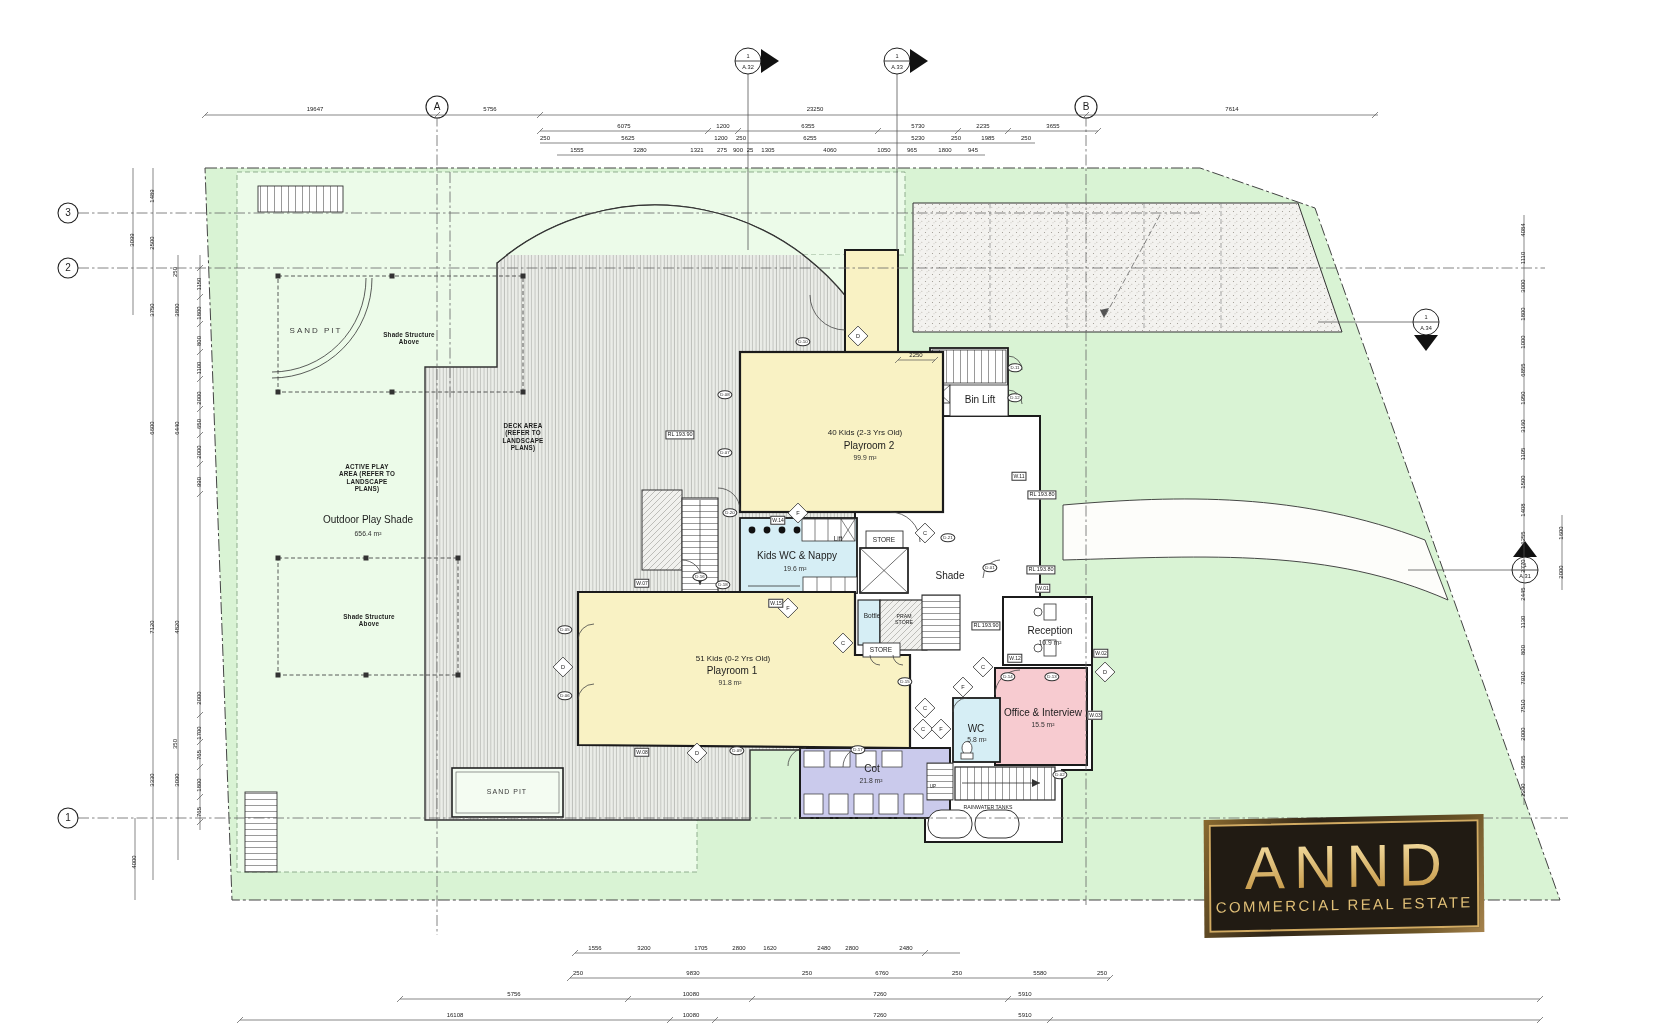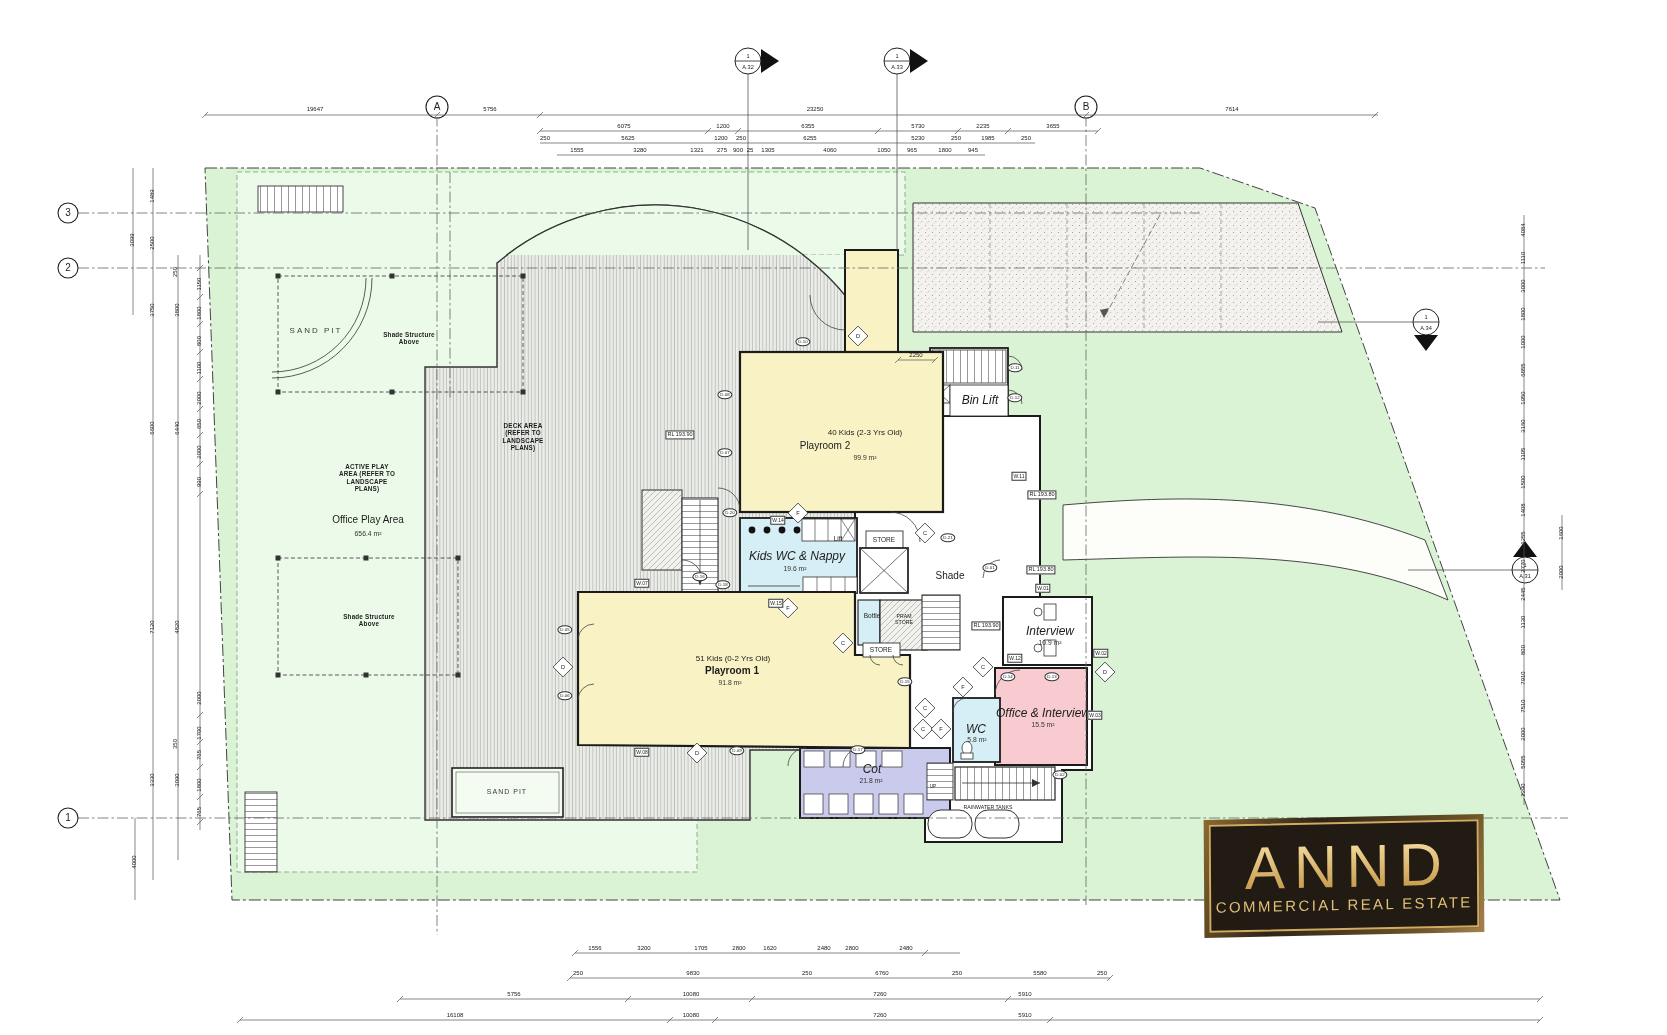--- a/index.html
+++ b/index.html
@@ -3,21 +3,21 @@
 <meta charset="utf-8">
 <style>
   html,body{margin:0;padding:0;background:#fff;}
   .canvas{position:relative;width:1667px;height:1035px;background:#fff;overflow:hidden;
           font-family:"Liberation Sans",sans-serif;color:#1d1d1d;}
   .canvas svg{position:absolute;left:0;top:0;}
   #labels{position:absolute;left:0;top:0;width:100%;height:100%;}
   .lbl{position:absolute;transform:translate(-50%,-50%);white-space:pre-line;text-align:center;
        line-height:1.18;color:#1c1c1c;pointer-events:none;}
   .rt{font-size:10px;}
-  .rt2{font-size:12px;font-style:italic;}
+  .rt2{font-size:10px;}
   .rs{font-size:6.8px;color:#333;}
   .rs2{font-size:8px;}
   .cap{font-size:8px;letter-spacing:2px;color:#3a3a3a;}
   .cap6{font-size:7px;letter-spacing:1px;color:#3a3a3a;}
   .tb{font-size:6.3px;font-weight:bold;letter-spacing:.2px;}
   .tiny6{font-size:6.5px;}
   .tiny5{font-size:5.2px;}
   .tiny4{font-size:4.6px;}
   .dim{font-size:6px;color:#222;background:rgba(255,255,255,.0);}
   .dimv{font-size:6px;color:#222;transform:translate(-50%,-50%) rotate(-90deg);}
@@ -291,38 +291,38 @@
       <span class="lbl grid" style="left: 68px; top: 818px;">1</span>
       <span class="lbl sec" style="left: 748px; top: 56px;">1</span>
       <span class="lbl sec" style="left: 748px; top: 67px;">A.32</span>
       <span class="lbl sec" style="left: 897px; top: 56px;">1</span>
       <span class="lbl sec" style="left: 897px; top: 67px;">A.33</span>
       <span class="lbl sec" style="left: 1426px; top: 317px;">1</span>
       <span class="lbl sec" style="left: 1426px; top: 328px;">A.34</span>
       <span class="lbl sec" style="left: 1525px; top: 565px;">1</span>
       <span class="lbl sec" style="left: 1525px; top: 576px;">A.31</span>
       <span class="lbl rs2" style="left: 865px; top: 433px;">40 Kids (2-3 Yrs Old)</span>
-      <span class="lbl rt" style="left: 825px; top: 446px;">Playroom 2</span>
+      <span class="lbl rt" style="left: 869px; top: 446px;">Playroom 2</span>
       <span class="lbl rs" style="left: 865px; top: 458px;">99.9 m²</span>
       <span class="lbl rt2" style="left: 797px; top: 556px;">Kids WC &amp; Nappy</span>
       <span class="lbl rs" style="left: 795px; top: 569px;">19.6 m²</span>
       <span class="lbl rs2" style="left: 733px; top: 659px;">51 Kids (0-2 Yrs Old)</span>
-      <span class="lbl rt" style="left: 732px; top: 671px; font-weight: bold;">Playroom 1</span>
+      <span class="lbl rt" style="left: 732px; top: 671px;">Playroom 1</span>
       <span class="lbl rs" style="left: 730px; top: 683px;">91.8 m²</span>
       <span class="lbl rt" style="left: 950px; top: 576px;">Shade</span>
-      <span class="lbl rt2" style="left: 1050px; top: 631px;">Interview</span>
+      <span class="lbl rt2" style="left: 1050px; top: 631px;">Reception</span>
       <span class="lbl rs" style="left: 1050px; top: 643px;">10.9 m²</span>
       <span class="lbl rt2" style="left: 1043px; top: 713px;">Office &amp; Interview</span>
       <span class="lbl rs" style="left: 1043px; top: 725px;">15.5 m²</span>
       <span class="lbl rt2" style="left: 976px; top: 729px;">WC</span>
       <span class="lbl rs" style="left: 977px; top: 740px;">5.8 m²</span>
       <span class="lbl rt2" style="left: 872px; top: 769px;">Cot</span>
       <span class="lbl rs" style="left: 871px; top: 781px;">21.8 m²</span>
       <span class="lbl rt2" style="left: 980px; top: 400px;">Bin Lift</span>
-      <span class="lbl rt" style="left: 368px; top: 520px;">Office Play Area</span>
+      <span class="lbl rt" style="left: 368px; top: 520px;">Outdoor Play Shade</span>
       <span class="lbl rs" style="left: 368px; top: 534px;">656.4 m²</span>
       <span class="lbl cap" style="left: 316px; top: 331px;">SAND PIT</span>
       <span class="lbl cap6" style="left: 507px; top: 792px;">SAND PIT</span>
       <span class="lbl tb" style="left: 409px; top: 338px;">Shade Structure
 Above</span>
       <span class="lbl tb" style="left: 369px; top: 620px;">Shade Structure
 Above</span>
       <span class="lbl tb" style="left: 367px; top: 478px;">ACTIVE PLAY
 AREA (REFER TO
 LANDSCAPE

